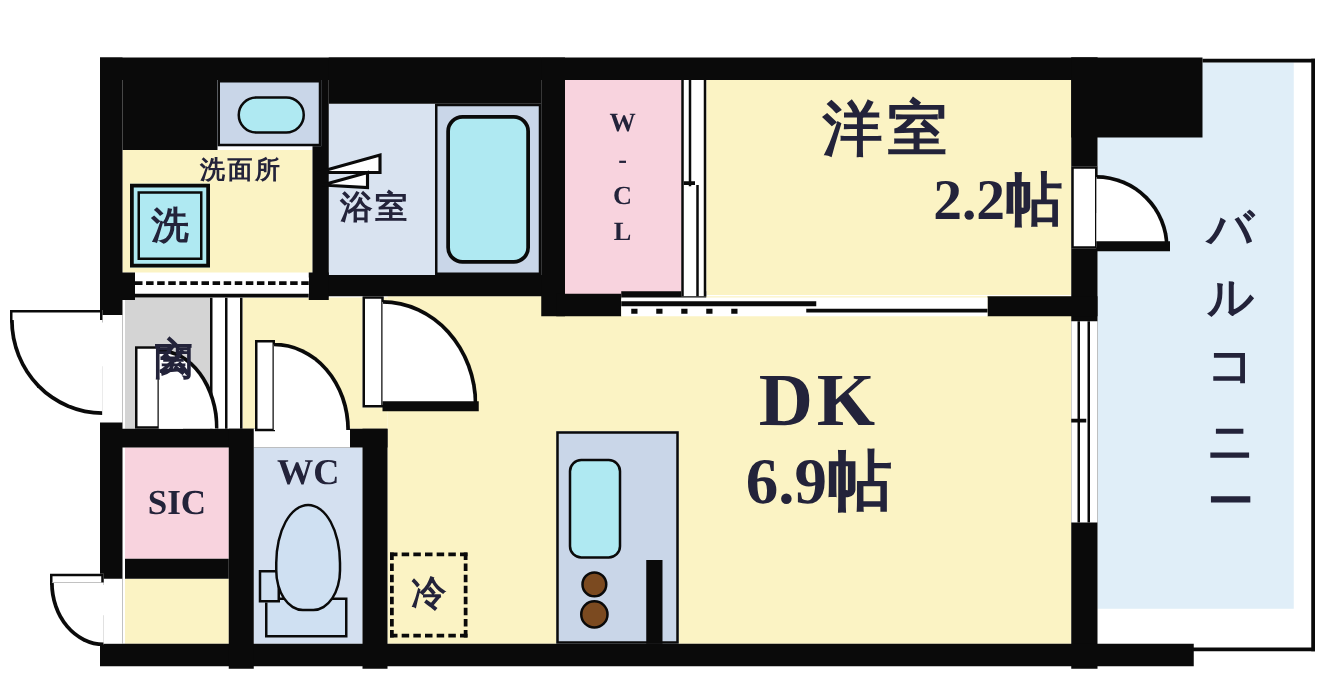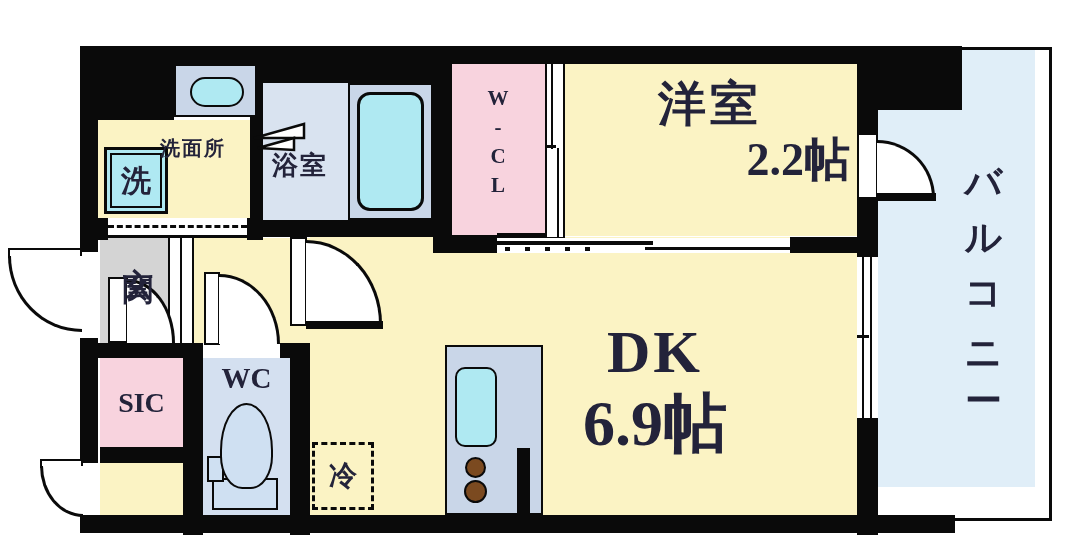--- a/index.html
+++ b/index.html
@@ -128,29 +128,29 @@
   <div class="a w" style="left:877px;top:193px;width:59px;height:8px;"></div>
   <svg class="a" style="left:252px;top:118px;" width="56" height="42" viewBox="0 0 56 42">
     <polygon points="2,20 52,6 52,20" fill="#fff" stroke="#0a0a0a" stroke-width="2.5"></polygon>
     <polygon points="6,30 42,20 42,32" fill="#fff" stroke="#0a0a0a" stroke-width="2.5"></polygon>
   </svg>
 
   <div class="a w" style="left:962px;top:47px;width:90px;height:3px;"></div>
   <div class="a w" style="left:1049px;top:47px;width:3px;height:474px;"></div>
   <div class="a w" style="left:953px;top:518px;width:99px;height:3px;"></div>
 
-  <div class="a lbl" style="left:160px;top:138px;font-size:20px;letter-spacing:2px;">洗面所</div>
+  <div class="a lbl" style="left:160px;top:126px;font-size:20px;letter-spacing:2px;">洗面所</div>
   <div class="a lbl" style="left:272px;top:153px;font-size:26px;letter-spacing:2px;">浴室</div>
   <div class="a lbl vert" style="left:487px;top:86px;font-size:21px;letter-spacing:5px;">W-CL</div>
   <div class="a" style="left:570px;top:80px;width:280px;text-align:center;">
     <div class="lbl" style="font-size:48px;letter-spacing:4px;">洋室</div>
     <div class="lbl" style="font-size:46px;margin-top:9px;text-align:right;">2.2帖</div>
   </div>
   <div class="a lbl vert" style="left:965px;top:140px;font-size:37px;letter-spacing:18px;">バルコニー</div>
   <div class="a" style="left:495px;top:290px;width:320px;text-align:center;">
-    <div class="lbl" style="font-size:60px;letter-spacing:3px;margin-top:32px;">DK</div>
-    <div class="lbl" style="font-size:64px;margin-top:10px;">6.9帖</div>
+    <div class="lbl" style="font-size:60px;letter-spacing:3px;">DK</div>
+    <div class="lbl" style="font-size:52px;margin-top:10px;">6.9帖</div>
   </div>
   <div class="a lbl vert" style="left:123px;top:243px;font-size:30px;letter-spacing:8px;">玄関</div>
   <div class="a cen lbl" style="left:203px;top:358px;width:87px;height:40px;font-size:29px;">WC</div>
   <div class="a cen lbl" style="left:100px;top:358px;width:83px;height:89px;font-size:28px;">SIC</div>
 
 </div>
 
 </body></html>

